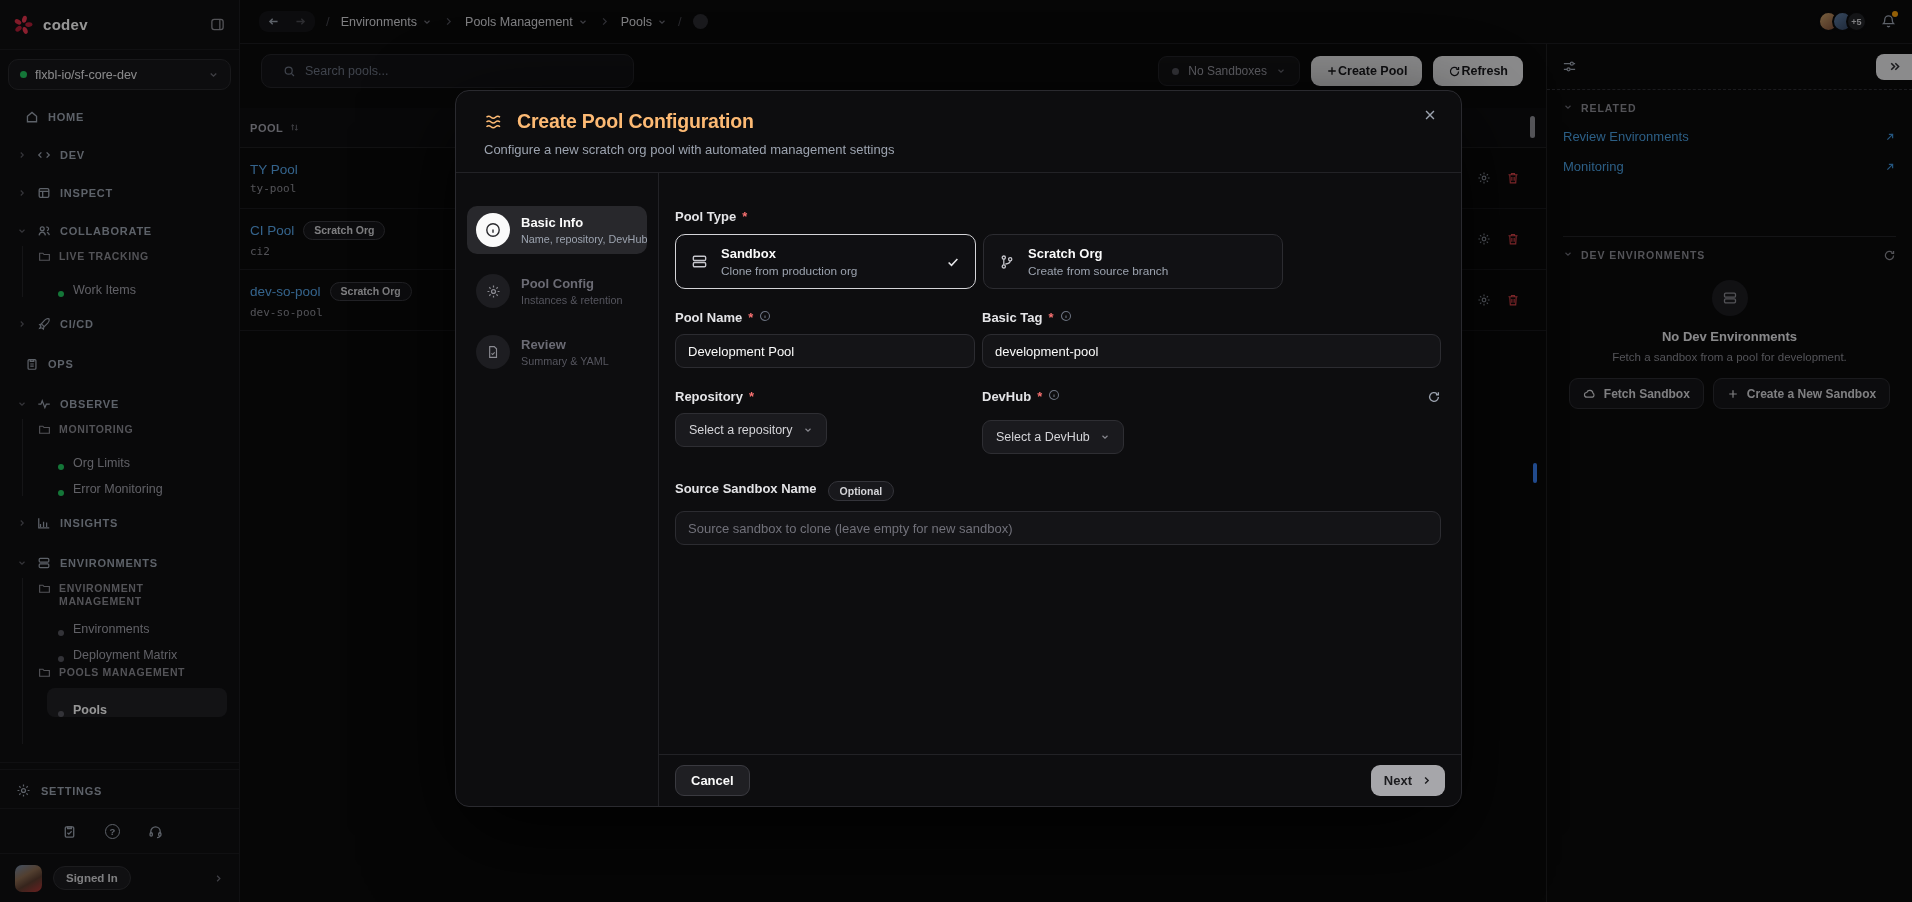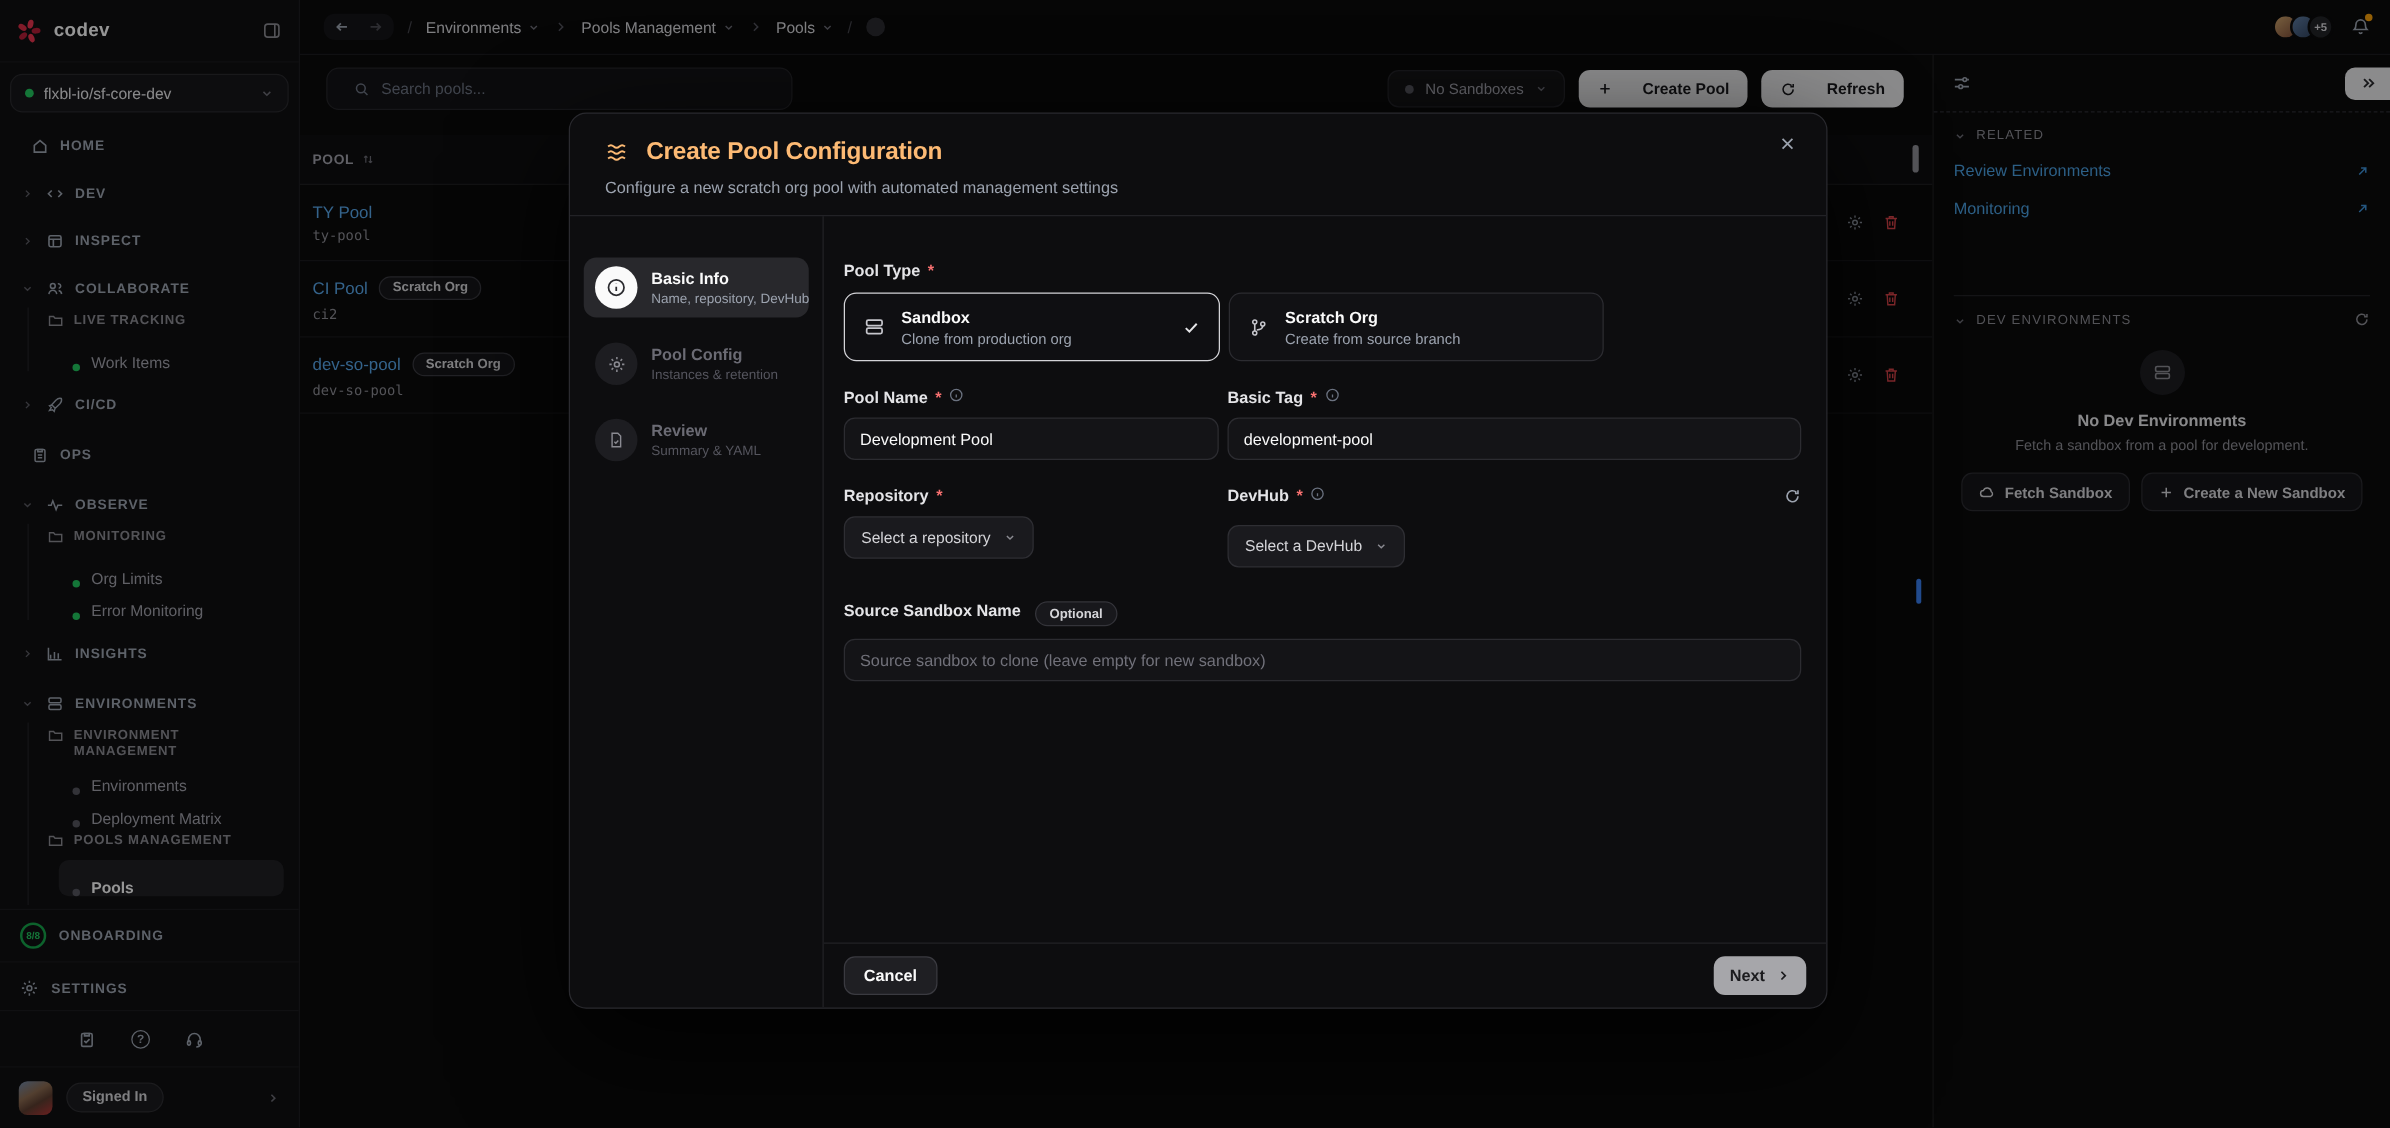--- a/index.html
+++ b/index.html
@@ -61,40 +61,40 @@
 
 
 .content{position:absolute;left:240px;top:44px;width:1306px;bottom:0}
 .toolbar{display:flex;align-items:center;margin-top:10px;padding:0 23px 0 21px}
 .search{width:373px;height:34px;background:#131316;border:1px solid #26262a;border-radius:10px;display:flex;align-items:center;gap:9px;padding:0 21px;color:#6b7280}
 .search input{flex:1;background:none;border:0;outline:none;color:#e4e4e7;font-size:12.5px}
 .search input::placeholder{color:#6b7280}
 .right-tools{margin-left:auto;display:flex;align-items:center;gap:11px}
 .pill-status{height:30px;background:#141417;border:1px solid #26262a;border-radius:9px;display:flex;align-items:center;gap:9px;padding:0 13px;color:#a1a1aa;font-size:12px}
 .pill-status .chev{color:#6b6b74}
-.btn-light{height:30px;background:#e8e8ea;color:#18181b;border:0;border-radius:9px;display:flex;align-items:center;gap:24px;padding:0 15px;font-size:12.5px;font-weight:700}
+.btn-light{height:30px;background:#e8e8ea;color:#18181b;border:0;border-radius:9px;display:flex;align-items:center;gap:0;padding:0 15px;font-size:12.5px;font-weight:700}
 .pool-table{margin-top:20px}
 .pt-head{height:40px;display:flex;align-items:center;gap:6px;padding:0 24px 0 10px;background:#0e0e10;border-bottom:1px solid #1e1e21;color:#a1a1aa;font-size:11px;font-weight:700;letter-spacing:.05em}
 .pt-head .sort{color:#6b6b74}
 .pt-row{height:61px;display:flex;align-items:center;padding:0 26px 0 10px;border-bottom:1px solid #191a1d}
 .pt-main{display:flex;flex-direction:column;gap:5px}
 .pt-line{display:flex;align-items:center;gap:9px}
 .pt-link{color:#58a6e8;font-size:13.5px;font-weight:500;cursor:pointer}
 .badge{border:1px solid #3a3a40;background:#17171a;border-radius:999px;padding:2.5px 10px;font-size:10.5px;color:#d4d4d8;font-weight:600}
 .pt-tag{font-family:"DejaVu Sans Mono",monospace;font-size:11px;color:#8b8b92}
 .pt-actions{margin-left:auto;display:flex;align-items:center;gap:15px}
 .icon-btn{background:none;border:0;color:#9ca3af;display:flex}
 .icon-btn.danger{color:#e5484d}
 
 
 .rpanel{position:absolute;left:1546px;top:44px;right:0;bottom:0;border-left:1px solid #1e1e21;background:#0a0a0b}
 .rp-top{height:46px;display:flex;align-items:center;padding:0 0 0 15px;border-bottom:1px dashed #2e2e33;color:#9ca3af}
 .collapse-btn{margin-left:auto;width:36px;height:26px;background:#e8e8ea;border:0;border-radius:8px 0 0 8px;color:#2a2a2e;display:flex;align-items:center;justify-content:center}
 .rp-section{padding:12px 16px 0}
-.rp-h{display:flex;align-items:flex-end;gap:8px;color:#8b8b92;font-size:10.5px;font-weight:400;letter-spacing:.09em}
+.rp-h{display:flex;align-items:flex-start;gap:8px;color:#8b8b92;font-size:10.5px;font-weight:700;letter-spacing:.09em}
 .rp-h .chev{color:#6b6b74;display:flex}
 .rp-h .rfr{margin-left:auto;color:#8b8b92;background:none;border:0;display:flex}
 .rp-link-row{display:flex;align-items:center;margin-top:15px;cursor:pointer}
 .rp-link{color:#4a9ede;font-size:13px}
 .rp-link-row .arr{margin-left:auto;color:#3d8fd4;display:flex}
 .rp-solid-div{border-top:1px solid #222226;margin-top:62px}
 .rp-empty{display:flex;flex-direction:column;align-items:center;text-align:center;margin-top:18px}
 .rp-circle{width:36px;height:36px;border-radius:50%;background:#1d1d21;display:flex;align-items:center;justify-content:center;color:#8b8b92}
 .rp-empty-title{margin-top:13px;font-size:13px;font-weight:700;color:#e4e4e7}
 .rp-empty-desc{margin-top:7px;font-size:11.5px;color:#8b8b92}
@@ -363,24 +363,20 @@
           <span>Pools</span>
         </div>
         <div class="nv-leaf">
           
           
         </div>
       </div>
     </nav>
 
     <div class="sb-divider"></div>
-    <div class="sb-sec">
-      <span class="ob-badge">8/8</span>
-      <span>ONBOARDING</span>
-    </div>
     <div class="sb-divider"></div>
     <div class="sb-sec">
       <span class="ic">
           <svg width="15" height="15" viewBox="0 0 16 16" fill="none" stroke="currentColor" stroke-width="1.3">
             <circle cx="8" cy="8" r="2.1"></circle>
             <path d="M8 1.6v2M8 12.4v2M1.6 8h2M12.4 8h2M3.5 3.5l1.4 1.4M11.1 11.1l1.4 1.4M12.5 3.5l-1.4 1.4M4.9 11.1l-1.4 1.4"></path>
           </svg>
         </span>
       <span>SETTINGS</span>
     </div>

